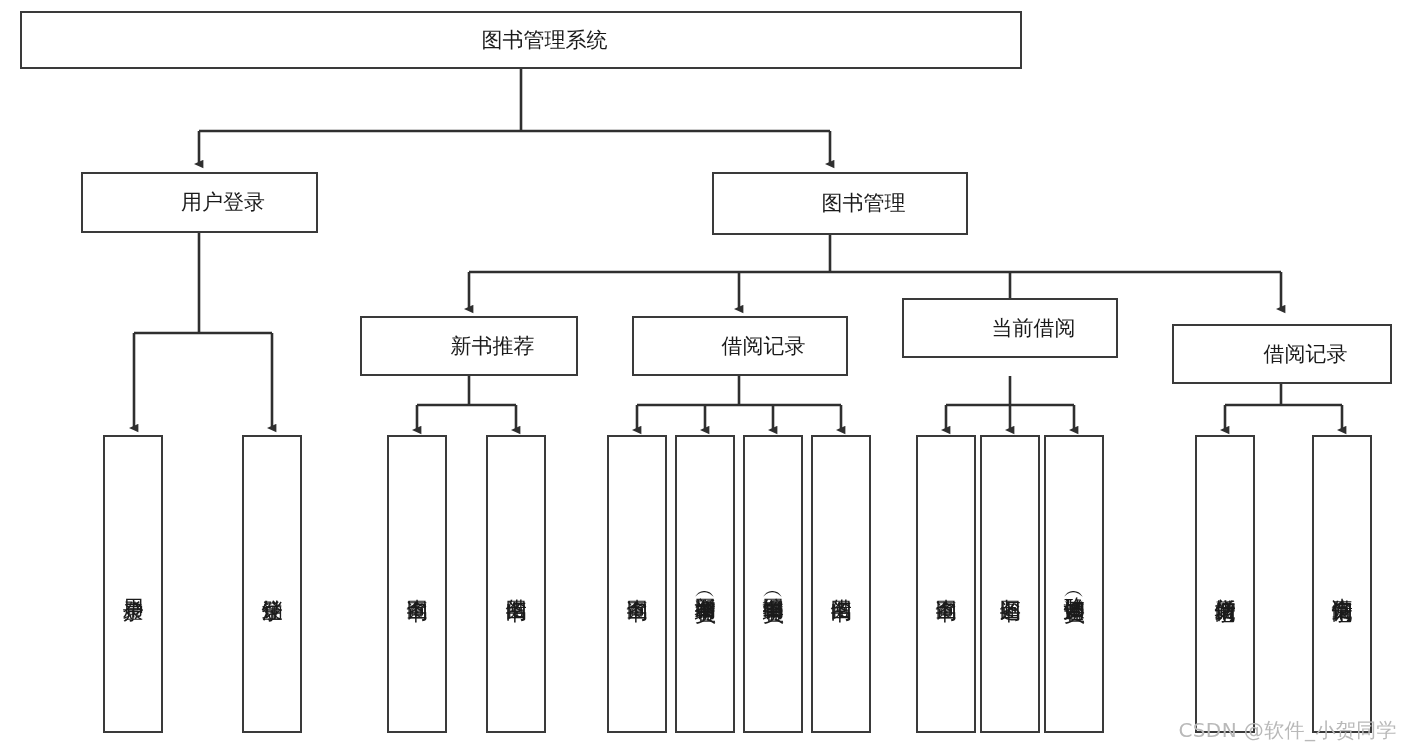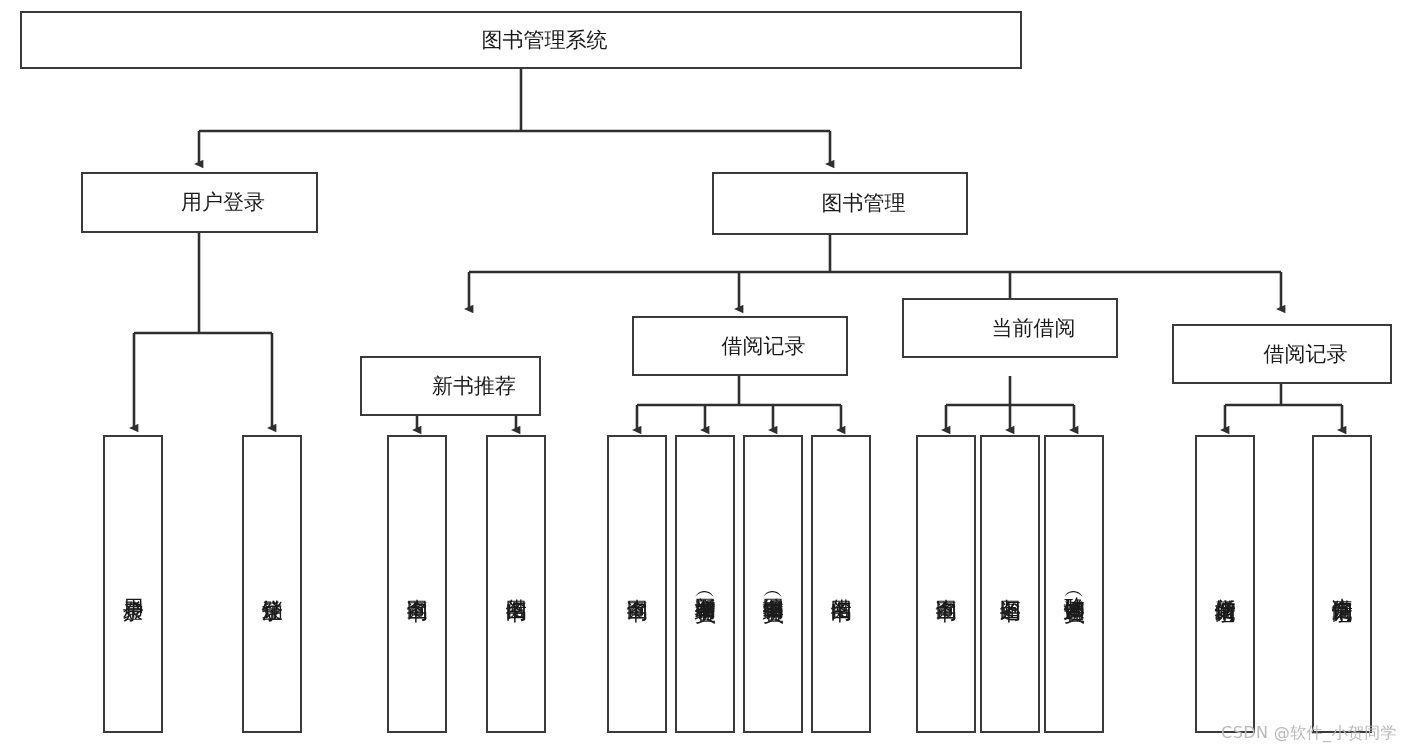--- a/index.html
+++ b/index.html
@@ -49,21 +49,21 @@
     padding: 4px 0;
   }
   .node.v > span {
     writing-mode: vertical-rl;
     text-orientation: upright;
   }
   #watermark {
     position: absolute;
     right: 8px;
     bottom: 3px;
-    font-size: 16px;
+    font-size: 20px;
     color: #b9b9b9;
     letter-spacing: 0.4px;
     white-space: nowrap;
     z-index: 5;
     text-align: right;
   }
 </style>
 </head>
 <body>
 
@@ -123,21 +123,21 @@
     <span>图书管理系统</span>
   </div>
 
   <div class="node h" style="left:81px; top:172px; width:237px; height:61px;">
     <span>用户登录</span>
   </div>
   <div class="node h" style="left:712px; top:172px; width:256px; height:63px;">
     <span>图书管理</span>
   </div>
 
-  <div class="node h" style="left:360px; top:316px; width:181px; height:60px;margin-top:40px;">
+  <div class="node h" style="left:360px; top:316px; width:218px; height:60px;">
     <span>新书推荐</span>
   </div>
   <div class="node h" style="left:632px; top:316px; width:216px; height:60px;">
     <span>借阅记录</span>
   </div>
   <div class="node h" style="left:902px; top:298px; width:216px; height:60px;">
     <span>当前借阅</span>
   </div>
   <div class="node h" style="left:1172px; top:324px; width:220px; height:60px;text-align:right;">
     <span>借阅记录</span>

